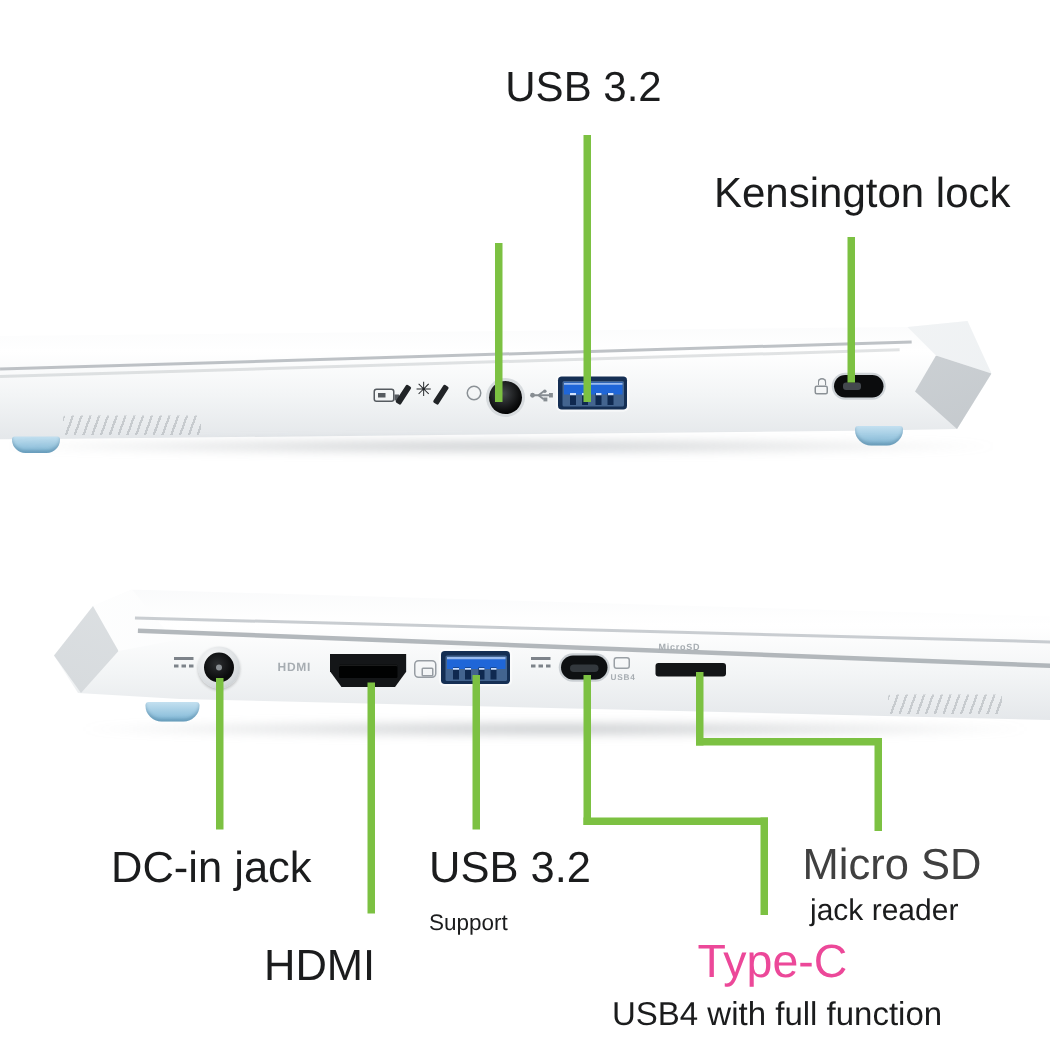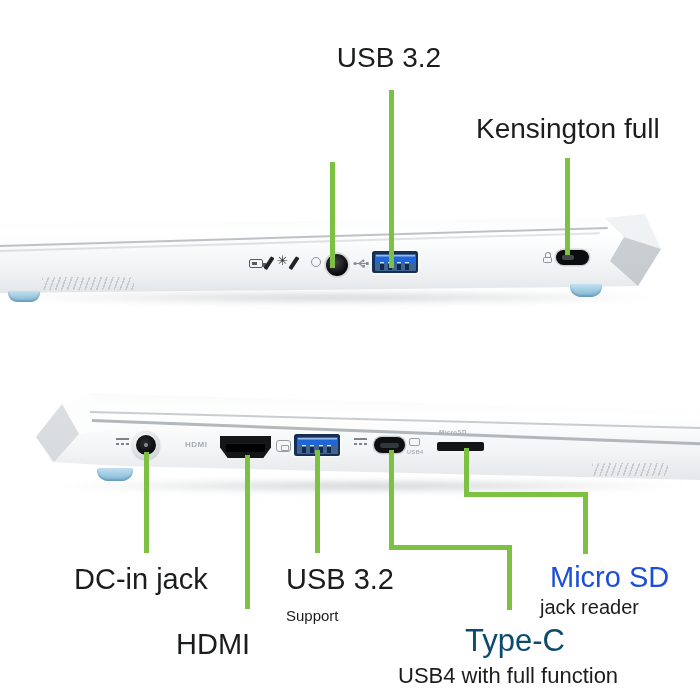--- a/index.html
+++ b/index.html
@@ -48,21 +48,21 @@
   .pwr .dash{width:3px;height:2px;background:#7d838a;}
   .ocicon{width:15px;height:12px;border:1.3px solid #979da3;border-radius:3px;box-sizing:border-box;}
   .ocicon::after{content:"";position:absolute;left:3.5px;top:3.5px;width:6px;height:4px;border:1px solid #979da3;border-radius:1px;}
   .u4icon{width:11px;height:8px;border:1.2px solid #9aa0a5;border-radius:2px;box-sizing:border-box;}
   .engrave{position:absolute;color:#a7adb2;font-weight:bold;letter-spacing:.5px;}
 
   
   .callout-line{position:absolute;background:#7CC142;}
   .lbl{position:absolute;color:#1b1c1d;white-space:nowrap;font-weight:400;}
   .f29{font-size:29px;} .f28{font-size:28px;} .f31{font-size:31px;}
-  .f22{font-size:22px;} .f21{font-size:15px;} .f20{font-size:20px;}
+  .f22{font-size:22px;margin-left:10px;} .f21{font-size:15px;} .f20{font-size:20px;}
   .ctr{text-align:center;}
 </style>
 </head>
 <body>
 
 <div id="canvas">
 
   <div class="view">
 
     <div class="body-shell" style="left:0;top:205px;width:670px;height:105px;
@@ -111,21 +111,21 @@
     </div>
     <div class="kslot" style="left:556px;top:250px;">
         <i></i>
       </div>
 
     <div class="callout-line" style="left: 389px; top: 90px; width: 5px; height: 178px; background: rgb(124, 193, 66);"></div>
     <div class="callout-line" style="left: 330px; top: 162px; width: 5px; height: 106px; background: rgb(124, 193, 66);"></div>
     <div class="callout-line" style="left: 565px; top: 158px; width: 5px; height: 97px; background: rgb(124, 193, 66);"></div>
 
     <div class="lbl f28 ctr" style="left: 327px; top: 42px; width: 124px; color: rgb(27, 28, 29);">USB 3.2</div>
-    <div class="lbl f28" style="left: 476px; top: 113px; color: rgb(27, 28, 29);">Kensington full</div>
+    <div class="lbl f28" style="left: 476px; top: 113px; color: rgb(27, 28, 29);">Kensington lock</div>
   </div>
 
   <div class="view">
 
     <div class="body-shell" style="left:0;top:385px;width:700px;height:115px;
                 clip-path:polygon(88px 8px,700px 26px,700px 95px,120px 81px,52px 77px,36px 52px,62px 19px);"></div>
     <div class="facet" style="left:0;top:385px;width:700px;height:115px;background:linear-gradient(120deg,#ffffff,#eef1f3);
                 clip-path:polygon(62px 19px,88px 8px,116px 42px,79px 49px);"></div>
     <div class="facet" style="left:0;top:385px;width:700px;height:115px;background:linear-gradient(200deg,#eceff1,#d3d7da);
                 clip-path:polygon(36px 52px,62px 19px,79px 49px,54px 77px);"></div>
@@ -184,19 +184,19 @@
     <div class="callout-line" style="left: 389px; top: 545px; width: 123px; height: 5px; background: rgb(124, 193, 66);"></div>
     <div class="callout-line" style="left: 507px; top: 545px; width: 5px; height: 65px; background: rgb(124, 193, 66);"></div>
     <div class="callout-line" style="left: 464px; top: 448px; width: 5px; height: 49px; background: rgb(124, 193, 66);"></div>
     <div class="callout-line" style="left: 464px; top: 492px; width: 124px; height: 5px; background: rgb(124, 193, 66);"></div>
     <div class="callout-line" style="left: 583px; top: 492px; width: 5px; height: 62px; background: rgb(124, 193, 66);"></div>
 
     <div class="lbl f29" style="left: 74px; top: 563px; color: rgb(27, 28, 29);">DC-in jack</div>
     <div class="lbl f29" style="left: 176px; top: 628px; color: rgb(27, 28, 29);">HDMI</div>
     <div class="lbl f29" style="left: 286px; top: 563px; color: rgb(27, 28, 29);">USB 3.2</div>
     <div class="lbl f21" style="left: 286px; top: 607px; color: rgb(27, 28, 29);">Support</div>
-    <div class="lbl f31" style="left: 465px; top: 623px; color: #0c4a6e;">Type-C</div>
+    <div class="lbl f31" style="left: 465px; top: 623px; color: #ec4899;">Type-C</div>
     <div class="lbl f22" style="left: 398px; top: 663px; color: rgb(27, 28, 29);">USB4 with full function</div>
-    <div class="lbl f29" style="left: 550px; top: 561px; color: #1d4ed8;">Micro SD</div>
+    <div class="lbl f29" style="left: 535px; top: 561px; color: #404040;">Micro SD</div>
     <div class="lbl f20" style="left: 540px; top: 596px; color: rgb(27, 28, 29);">jack reader</div>
   </div>
 
 </div>
 
 </body></html>

